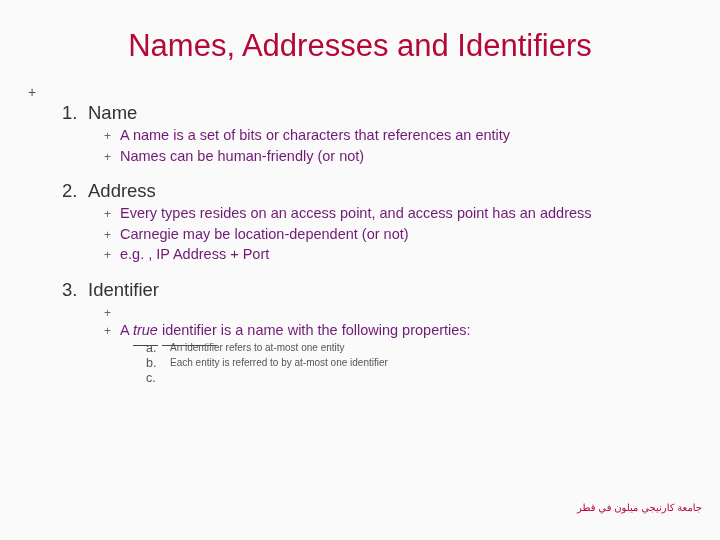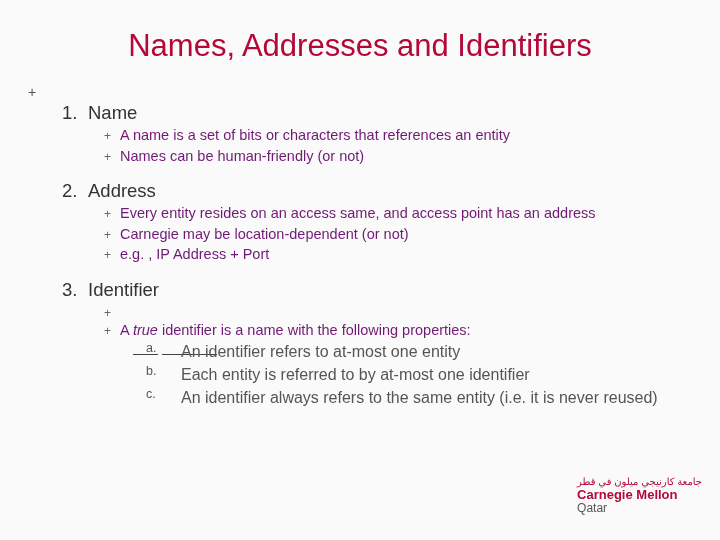--- a/index.html
+++ b/index.html
@@ -26,23 +26,23 @@
   .main-row .plus { width: 18px; font-size: 14px; color: #555; padding-top: 4px; }
   .main-row .txt { font-size: 18.5px; color: #333; }
   .num-row { display: flex; align-items: flex-start; margin-left: 34px; margin-top: 2px; margin-bottom: 2px; }
   .num-row .num { width: 26px; font-size: 18.5px; color: #333; }
   .num-row .txt { font-size: 18.5px; color: #333; }
   .sub-row { display: flex; align-items: flex-start; margin-left: 76px; margin-top: 1px; }
   .sub-row .plus { width: 16px; font-size: 12px; color: #666; padding-top: 3px; }
   .sub-row .txt { font-size: 14.5px; color: #701a75; line-height: 1.35; }
   .abc-row { display: flex; align-items: flex-start; margin-left: 118px; margin-top: 1px; }
   .abc-row .abc { width: 24px; font-size: 12.5px; color: #555; }
-  .abc-row .txt { font-size: 16px; color: #555; line-height: 1.35; margin-left: 11px; }
+  .abc-row .txt { font-size: 10px; color: #555; line-height: 1.35; }
   .gap { height: 12px; }
-  .underlined { border-bottom: 1px solid #444; padding-bottom: 16px; }
+  .underlined { border-bottom: 1px solid #444; padding-bottom: 7px; }
   .logo {
     position: absolute;
     right: 18px;
     bottom: 26px;
   }
   .logo .arabic {
     font-size: 10px;
     color: #b30838;
     letter-spacing: 0;
     margin-bottom: 1px;
@@ -83,21 +83,21 @@
         <div class="plus">+</div>
         <div class="txt">Names can be human-friendly (or not)</div>
       </div>
       <div class="gap"></div>
       <div class="num-row">
         <div class="num">2.</div>
         <div class="txt">Address</div>
       </div>
       <div class="sub-row">
         <div class="plus">+</div>
-        <div class="txt">Every entity resides on an access same, and access point has an address</div>
+        <div class="txt">Every types resides on an access point, and access point has an address</div>
       </div>
       <div class="sub-row">
         <div class="plus">+</div>
         <div class="txt">Carnegie may be location-dependent (or not)</div>
       </div>
       <div class="sub-row">
         <div class="plus">+</div>
         <div class="txt">e.g. , IP Address + Port</div>
       </div>
       <div class="gap"></div>
@@ -115,24 +115,19 @@
       <div class="abc-row">
         <div class="abc">a.</div>
         <div class="txt">An identifier refers to at-most one entity</div>
       </div>
       <div class="abc-row">
         <div class="abc">b.</div>
         <div class="txt">Each entity is referred to by at-most one identifier</div>
       </div>
       <div class="abc-row">
         <div class="abc">c.</div>
-        <div class="txt">An identifier always refers to the same entity (i.e. it is never reused)</div>
       </div>
     </div>
 </div>
 
 <div class="logo">
   <div class="arabic">جامعة كارنيجي ميلون في قطر</div>
-  <div class="cm">
-    <span>Carnegie Mellon</span><br>
-    <span class="q">Qatar</span>
-  </div>
 </div>
 
 </body></html>

